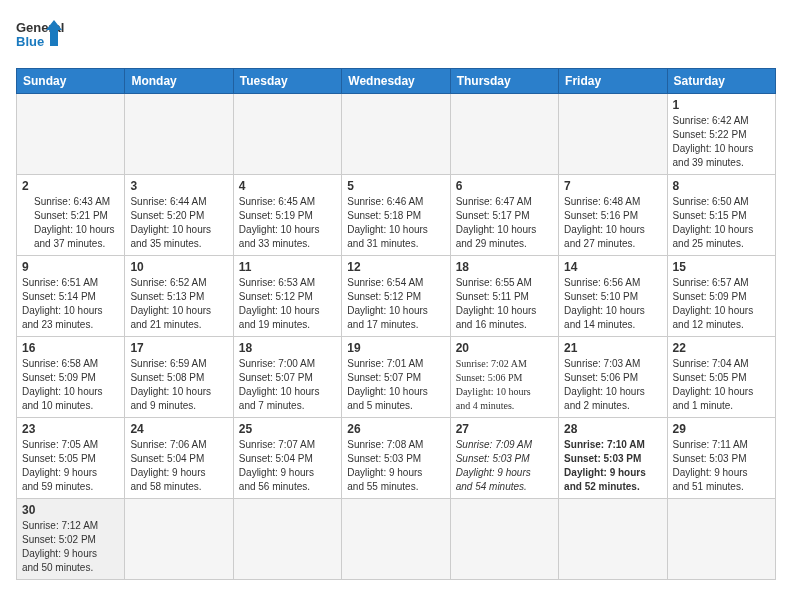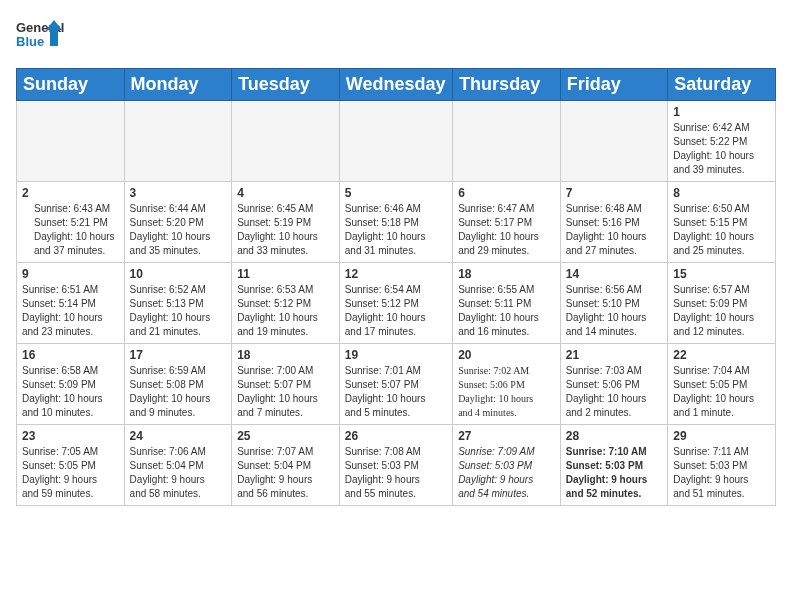--- a/index.html
+++ b/index.html
@@ -34,21 +34,21 @@
       color: #555;
     }
     .calendar {
       width: 100%;
       border-collapse: collapse;
       border: 1px solid #ccc;
     }
     .calendar th {
       background-color: #2b7fcb;
       color: #fff;
-      font-size: 18px;
+      font-size: 12px;
       font-weight: bold;
       padding: 5px 6px;
       text-align: left;
       border: 1px solid #2060a0;
     }
     .calendar td {
       border: 1px solid #ccc;
       vertical-align: top;
       padding: 4px 5px;
       width: 107px;
@@ -320,14 +320,29 @@
 and 52 minutes.</div>
         </td>
         <td>
           <span class="day-number">29</span>
           <div class="day-info" style="white-space: pre-line;">Sunrise: 7:11 AM
 Sunset: 5:03 PM
 Daylight: 9 hours
 and 51 minutes.</div>
         </td>
       </tr>
+      <tr class="week-row last-row">
+        <td>
+          <span class="day-number">30</span>
+          <div class="day-info" style="white-space: pre-line;">Sunrise: 7:12 AM
+Sunset: 5:02 PM
+Daylight: 9 hours
+and 50 minutes.</div>
+        </td>
+        <td class="empty"></td>
+        <td class="empty"></td>
+        <td class="empty"></td>
+        <td class="empty"></td>
+        <td class="empty"></td>
+        <td class="empty"></td>
+      </tr>
     </tbody>
 </table>
 
 </body></html>

